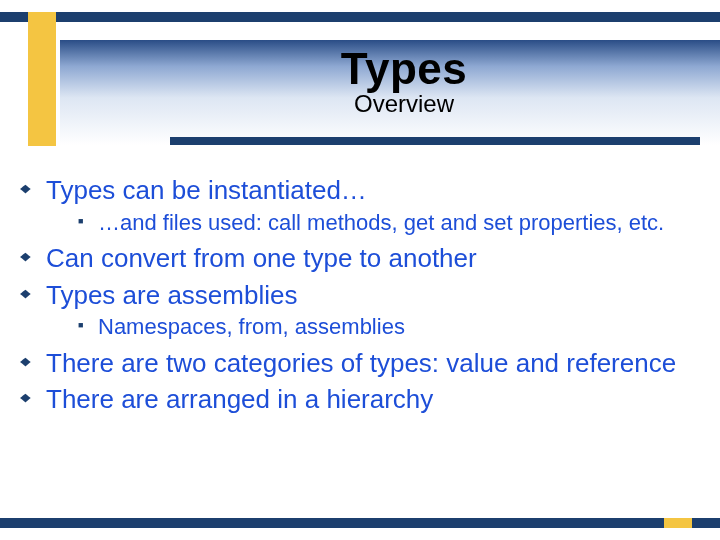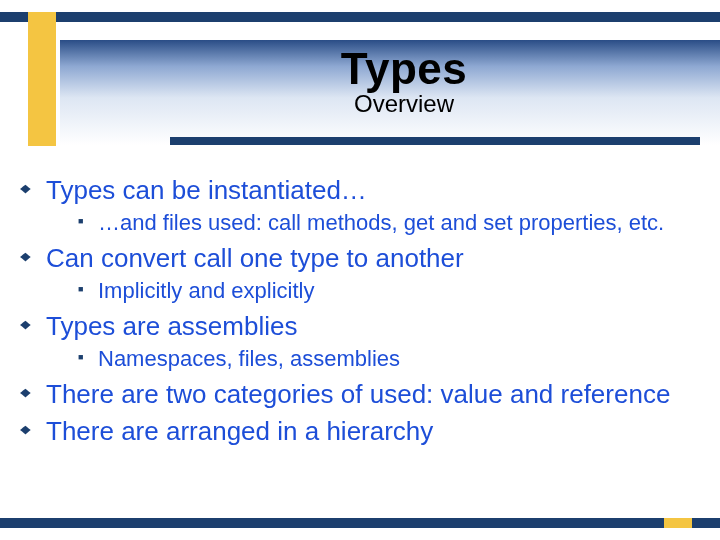--- a/index.html
+++ b/index.html
@@ -135,22 +135,21 @@
 
 <div class="title-block">
   <div class="title-main">Types</div>
   <div class="title-sub">Overview</div>
 </div>
 <div class="title-underline"></div>
 
 <div class="content">
   <div class="bullet-l1">Types can be instantiated…</div>
   <div class="bullet-l2">…and files used: call methods, get and set properties, etc.</div>
-  <div class="bullet-l1">Can convert call one type to another</div>
-  <div class="bullet-l2">Implicitly and explicitly</div>
+  <div class="bullet-l1">Can convert from one type to another</div>
   <div class="bullet-l1">Types are assemblies</div>
-  <div class="bullet-l2">Namespaces, files, assemblies</div>
-  <div class="bullet-l1">There are two categories of used: value and reference</div>
+  <div class="bullet-l2">Namespaces, from, assemblies</div>
+  <div class="bullet-l1">There are two categories of types: value and reference</div>
   <div class="bullet-l1">There are arranged in a hierarchy</div>
 </div>
 
 <div class="bottom-bar"></div>
 <div class="bottom-gold"></div>
 
 </body></html>

